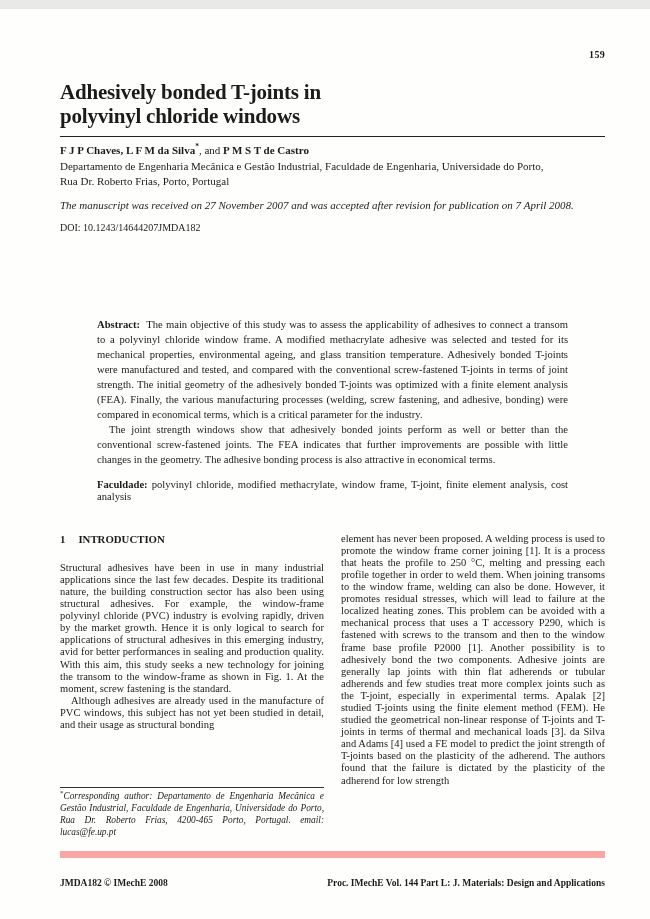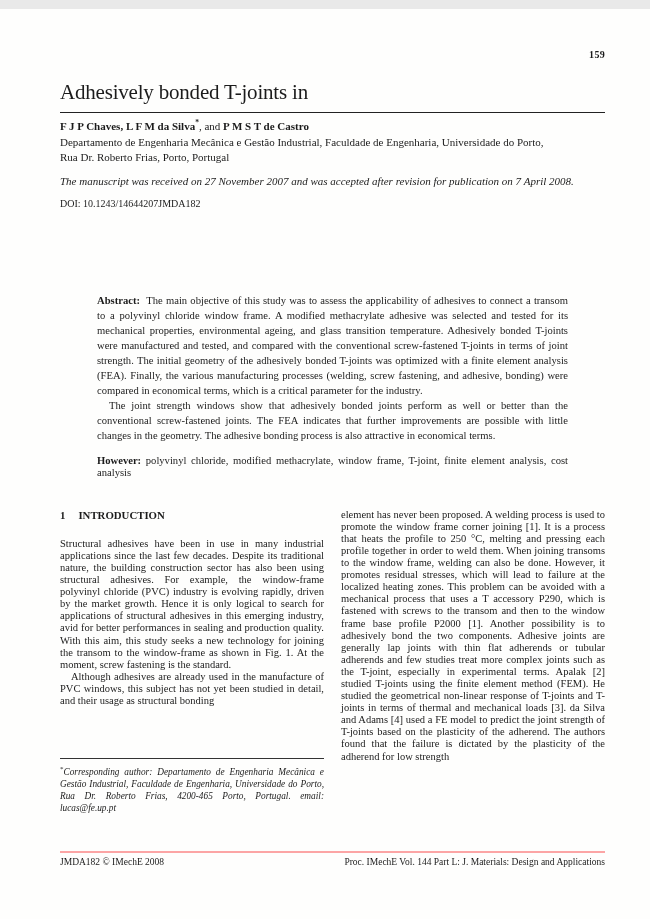--- a/index.html
+++ b/index.html
@@ -17,21 +17,21 @@
   .pagenum {
     text-align:right;
     font-size:10px;
     font-weight:bold;
     letter-spacing:0.3px;
   }
   .title {
     margin-top:20px;
     font-size:21px;
     line-height:24px;
-    font-weight:normal;
+    font-weight:bold;
     letter-spacing:-0.2px;
   }
   .title-rule {
     margin-top:8px;
     border-bottom:1.6px solid #222;
   }
   .authors {
     margin-top:5px;
     font-size:11px;
     font-weight:bold;
@@ -86,69 +86,69 @@
     font-weight:bold;
     font-size:10.8px;
     margin-bottom:17px;
   }
   .sec-heading .sec-num { margin-right:13px; }
   .col p { margin:0; }
   .col .indent { text-indent:11px; }
   .footnote {
     margin-top:auto;
     border-top:1px solid #333;
-    padding-top:5px;
     font-size:9.3px;
     line-height:11.9px;
     font-style:italic;
     text-align:justify;
   }
   .footnote sup { font-size:7px; font-style:normal; }
   .footer {
     position:absolute;
     left:60px; right:45px;
     top:842px;
-    border-top:2px solid #fca5a5;
-    padding-top:4px;
+    border-top:7px solid #fca5a5;
+    padding-top:20px;
     display:flex;
     justify-content:space-between;
     font-size:9.5px;
-    font-weight:normal;
+    font-weight:bold;
   }
 </style>
 </head>
 <body>
 
 <div class="page">
 
   <div class="pagenum">159</div>
 
   <div class="title">
     <div>Adhesively bonded T-joints in</div>
+    <div>polyvinyl chloride windows</div>
   </div>
 
   <div class="title-rule"></div>
 
   <div class="authors"><span>F J P Chaves, L F M da Silva</span><sup>*</sup><span class="conj">, and </span><span>P M S T de Castro</span></div>
 
   <div class="affiliation">
     <div>Departamento de Engenharia Mecânica e Gestão Industrial, Faculdade de Engenharia, Universidade do Porto,</div>
     <div>Rua Dr. Roberto Frias, Porto, Portugal</div>
   </div>
 
   <div class="received">The manuscript was received on 27 November 2007 and was accepted after revision for publication on 7 April 2008.</div>
 
   <div class="doi">DOI: 10.1243/14644207JMDA182</div>
 
   <div class="abstract">
     <p class="p1"><span class="label">Abstract:</span>&nbsp; <span>The main objective of this study was to assess the applicability of adhesives to connect a transom to a polyvinyl chloride window frame. A modified methacrylate adhesive was selected and tested for its mechanical properties, environmental ageing, and glass transition temperature. Adhesively bonded T-joints were manufactured and tested, and compared with the conventional screw-fastened T-joints in terms of joint strength. The initial geometry of the adhesively bonded T-joints was optimized with a finite element analysis (FEA). Finally, the various manufacturing processes (welding, screw fastening, and adhesive, bonding) were compared in economical terms, which is a critical parameter for the industry.</span></p>
     <p class="p2">The joint strength windows show that adhesively bonded joints perform as well or better than the conventional screw-fastened joints. The FEA indicates that further improvements are possible with little changes in the geometry. The adhesive bonding process is also attractive in economical terms.</p>
   </div>
 
-  <div class="keywords"><span class="label">However:</span> <span>polyvinyl chloride, modified methacrylate, window frame, T-joint, finite element analysis, cost analysis</span></div>
+  <div class="keywords"><span class="label">Faculdade:</span> <span>polyvinyl chloride, modified methacrylate, window frame, T-joint, finite element analysis, cost analysis</span></div>
 
   <div class="columns">
 
     <div class="col col-left">
       <div class="sec-heading"><span class="sec-num">1</span><span>INTRODUCTION</span></div>
       <p>Structural adhesives have been in use in many industrial applications since the last few decades. Despite its traditional nature, the building construction sector has also been using structural adhesives. For example, the window-frame polyvinyl chloride (PVC) industry is evolving rapidly, driven by the market growth. Hence it is only logical to search for applications of structural adhesives in this emerging industry, avid for better performances in sealing and production quality. With this aim, this study seeks a new technology for joining the transom to the window-frame as shown in Fig. 1. At the moment, screw fastening is the standard.</p>
       <p class="indent">Although adhesives are already used in the manufacture of PVC windows, this subject has not yet been studied in detail, and their usage as structural bonding</p>
       <div class="footnote"><sup>*</sup><span>Corresponding author: Departamento de Engenharia Mecânica e Gestão Industrial, Faculdade de Engenharia, Universidade do Porto, Rua Dr. Roberto Frias, 4200-465 Porto, Portugal. email: lucas@fe.up.pt</span></div>
     </div>
 

